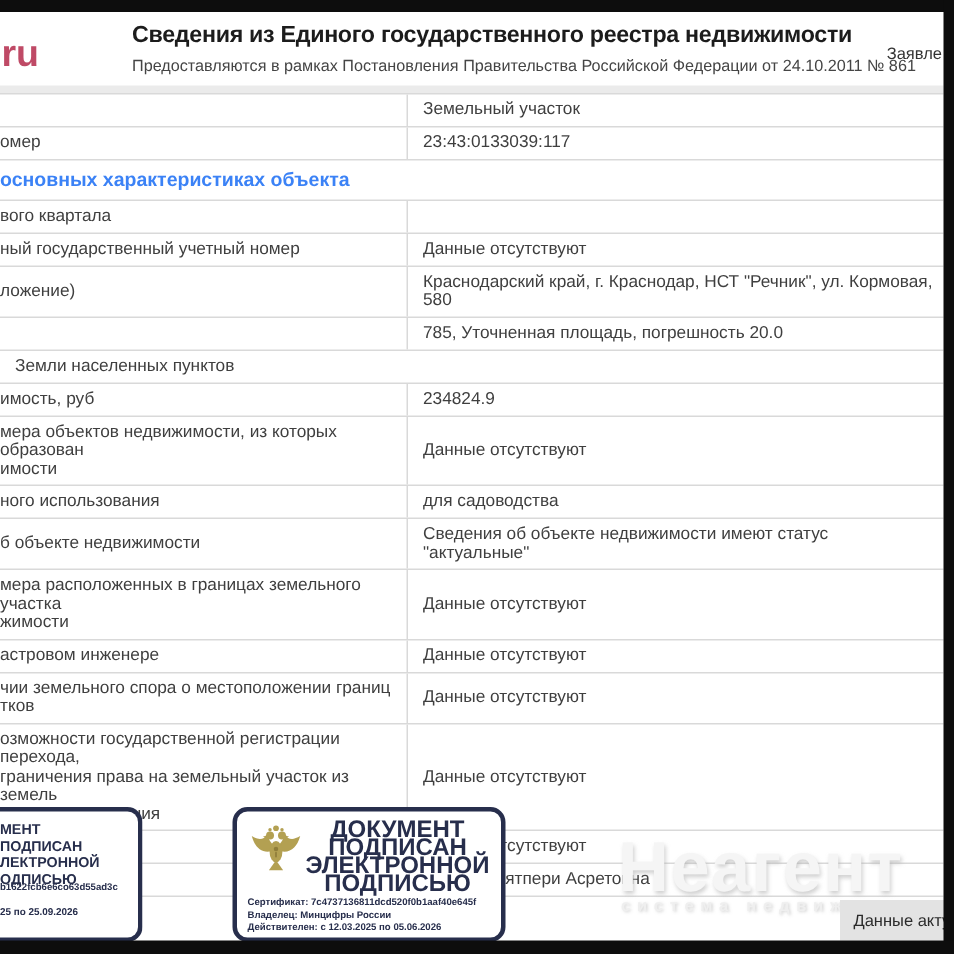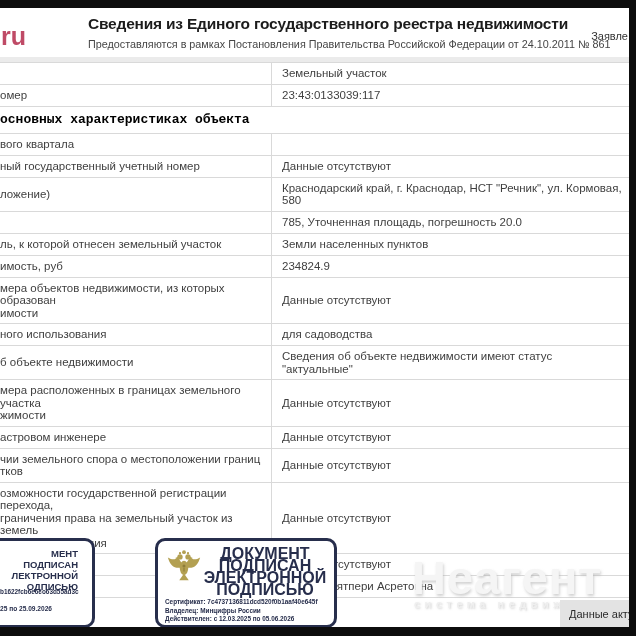--- a/index.html
+++ b/index.html
@@ -20,26 +20,26 @@
   .hdr-right{position:absolute;right:1px;top:22px;font-size:11px;color:#333;white-space:nowrap;}
   .gray-strip{position:absolute;top:57px;left:0;right:7px;height:5px;background:#ebebeb;}
 
   
   .table{position:absolute;top:62px;left:0;right:7px;font-size:11.5px;line-height:12.5px;}
   .group{border-top:1px solid #d9d9d9;}
   .row{display:flex;border-bottom:1px solid #d9d9d9;align-items:stretch;}
   .cell-l{width:272px;box-sizing:border-box;padding:4px 10px 4px 0;border-right:1px solid #d9d9d9;
           display:flex;flex-direction:column;justify-content:center;min-height:21px;}
   .cell-r{flex:1;box-sizing:border-box;padding:4px 4px 4px 10px;display:flex;align-items:center;min-height:21px;}
-  .section-hdr{padding:7px 0 6px 0;font-size:13px;font-weight:bold;color:#000000;font-family:Liberation Mono, monospace;}
+  .section-hdr{padding:7px 0 6px 0;font-size:13px;font-weight:bold;color:#3b82f6;}
 
   
   .stamp{position:absolute;border:3px solid #272e4c;color:#272e4c;background:#fff;}
   .stamp-left{left:0;top:538px;width:92px;height:84px;border-left:none;border-radius:0 10px 10px 0;}
-  .sl-title{text-align:right;padding:7px 14px 0 0;font-weight:bold;font-size:9.5px;line-height:11px;}
+  .sl-title{padding:7px 14px 0 0;font-weight:bold;font-size:9.5px;line-height:11px;}
   .sl-cert{position:absolute;left:0;top:47px;font-size:6.4px;font-weight:bold;white-space:nowrap;}
   .sl-valid{position:absolute;left:0;top:64px;font-size:6.6px;font-weight:bold;white-space:nowrap;}
   .stamp-right{left:155px;top:538px;width:176px;height:84px;border-radius:10px;}
   .sr-head{display:flex;padding:5px 7px 0 7px;}
   .sr-eagle{width:38px;height:38px;flex:0 0 38px;}
   .sr-title{flex:1;text-align:center;font-weight:bold;font-size:16px;line-height:12px;padding-top:2px;}
   .sr-lines{padding:2px 7px 0 7px;font-size:6.4px;line-height:8.6px;font-weight:bold;}
 
   
   .wm-name{position:absolute;left:412px;top:550px;font-size:47px;font-weight:bold;color:#f5f5f5;
@@ -93,23 +93,20 @@
           <div class="cell-l">
             <div>ложение)</div>
           </div>
           <div class="cell-r">Краснодарский край, г. Краснодар, НСТ "Речник", ул. Кормовая, 580</div>
         </div>
         <div class="row">
           <div class="cell-l"></div>
           <div class="cell-r">785, Уточненная площадь, погрешность 20.0</div>
         </div>
         <div class="row">
-          <div class="cell-l">
-            <div>ль, к которой отнесен земельный участок</div>
-          </div>
           <div class="cell-r">Земли населенных пунктов</div>
         </div>
         <div class="row">
           <div class="cell-l">
             <div>имость, руб</div>
           </div>
           <div class="cell-r">234824.9</div>
         </div>
         <div class="row">
           <div class="cell-l">

